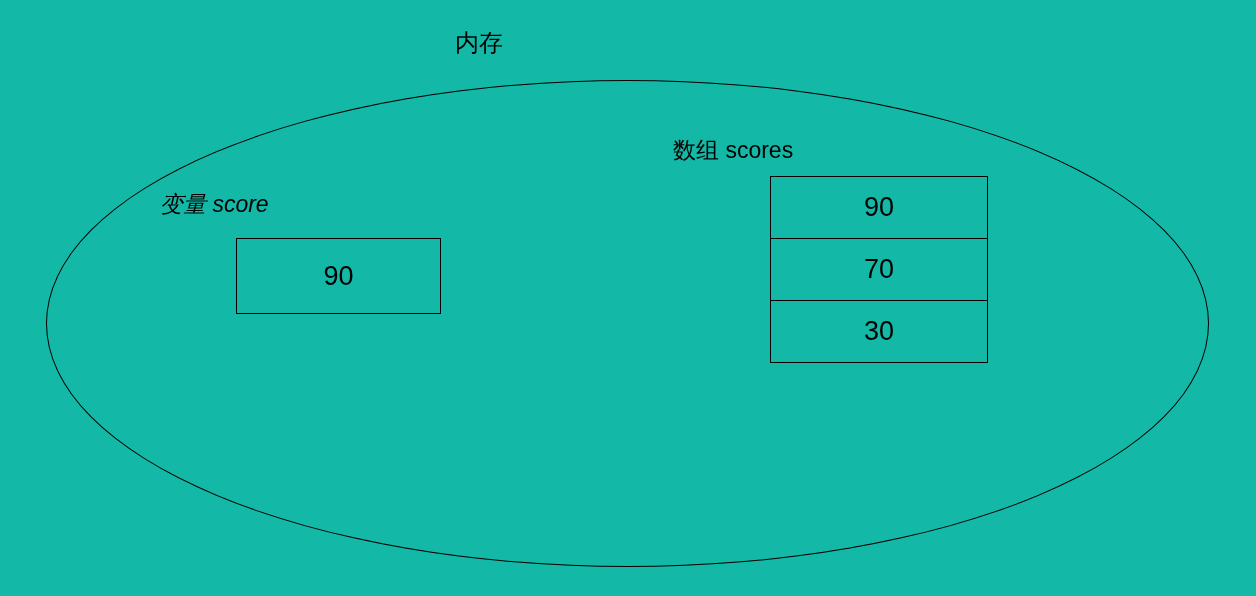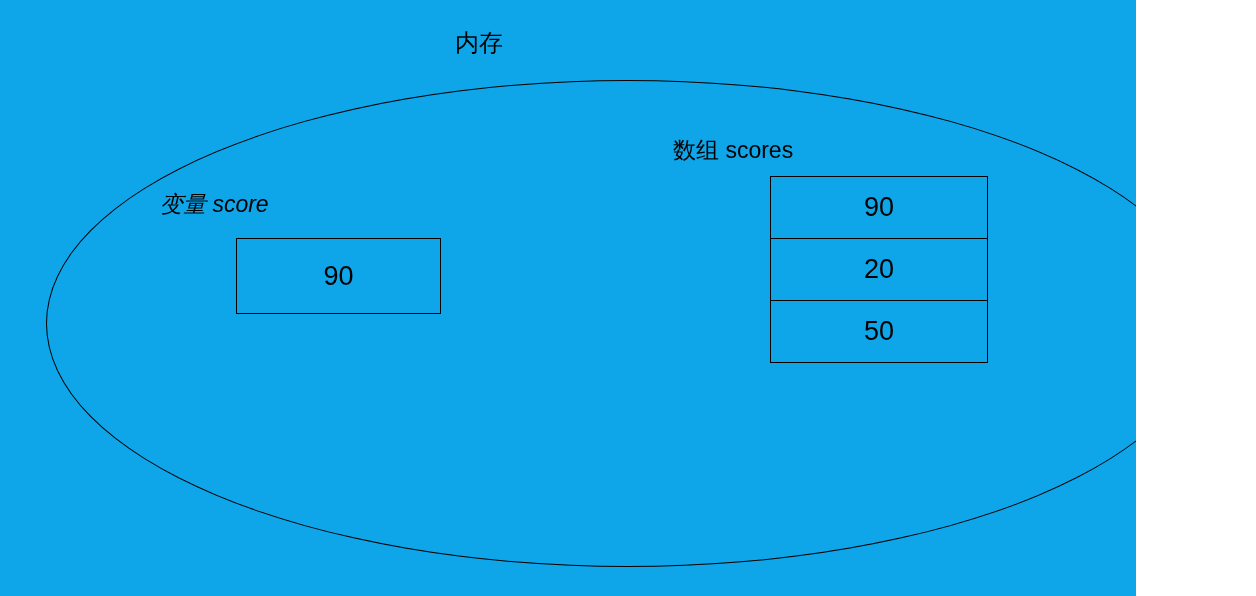--- a/index.html
+++ b/index.html
@@ -4,23 +4,23 @@
 <style>
   html, body {
     margin: 0;
     padding: 0;
     background: #ffffff;
     font-family: "Liberation Sans", "DejaVu Sans", sans-serif;
     color: #000000;
   }
   .canvas {
     position: relative;
-    width: 1136px;
+    width: 1256px;
     height: 596px;
-    background: #0ea5e9;
+    background: #14b8a6;
     overflow: hidden;
   }
   .diagram-title {
     position: absolute;
     left: 455px;
     top: 28px;
     font-size: 24px;
     line-height: 30px;
     white-space: nowrap;
   }
@@ -98,17 +98,17 @@
   <div class="var-label">变量 score</div>
 
   <div class="var-box">
     <span>90</span>
   </div>
 
   <div class="arr-label">数组 scores</div>
 
   <div class="arr-stack">
     <div class="arr-cell">90</div>
-    <div class="arr-cell">20</div>
-    <div class="arr-cell">50</div>
+    <div class="arr-cell">70</div>
+    <div class="arr-cell">30</div>
   </div>
 
 </div>
 
 </body></html>

